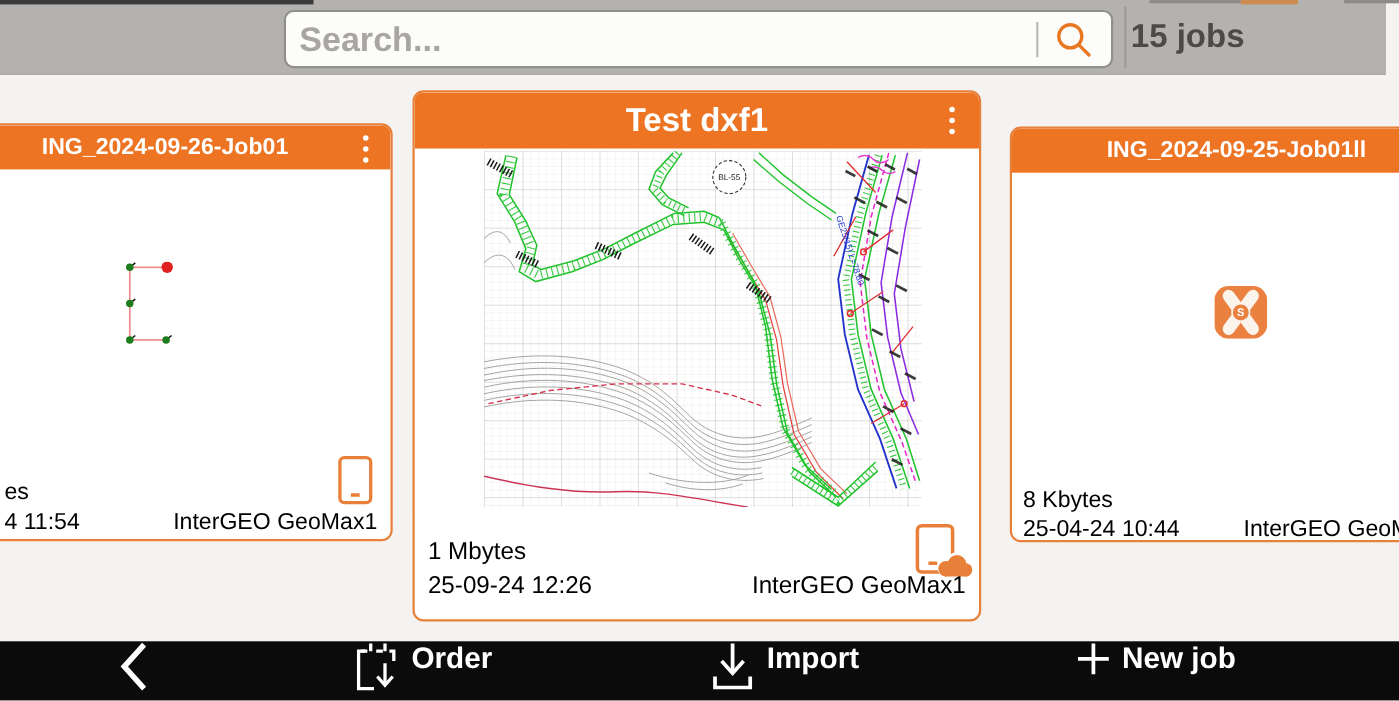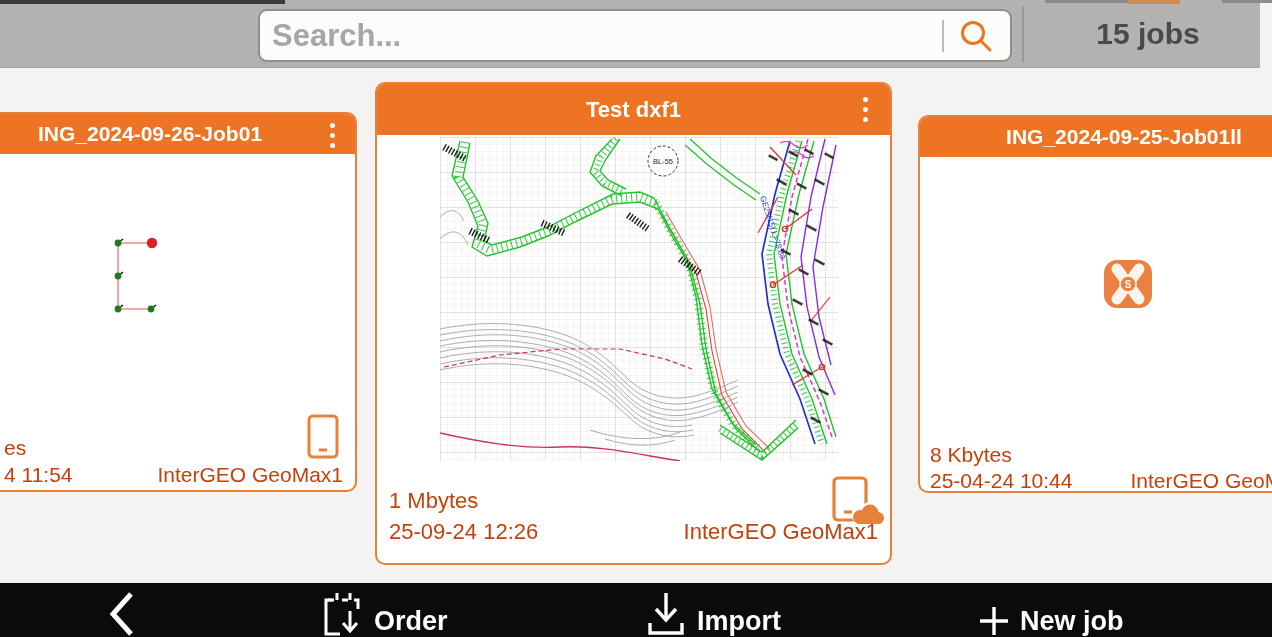--- a/index.html
+++ b/index.html
@@ -9,46 +9,46 @@
 
   
   .topbar { position:absolute; left:0; top:0; width:1260px; height:68px; background:#b4b2b0; border-bottom:1px solid #a5a3a1; }
   .topstrip-seg { position:absolute; top:0; }
   .search-box { position:absolute; left:258px; top:9px; width:754px; height:53px; background:#fcfcfb; border:2px solid #918f8d; border-radius:9px; }
   .search-input { position:absolute; left:12px; top:2px; width:650px; height:45px; border:none; outline:none; background:transparent; font-family:inherit; font-size:31px; font-weight:bold; color:#555; }
   .search-input::placeholder { color:#a8a5a2; opacity:1; }
   .search-divider { position:absolute; right:66px; top:9px; width:2px; height:32px; background:#bdbbb9; }
   .search-btn { position:absolute; right:14px; top:7px; width:40px; height:38px; background:transparent; border:none; cursor:pointer; }
   .top-separator { position:absolute; left:1022px; top:6px; width:2px; height:56px; background:#9c9a98; }
-  .jobs-count { position:absolute; left:1028px; top:0; width:240px; height:68px; line-height:68px; text-align:center; font-size:30px; font-weight:bold; color:#4c4a48; }
+  .jobs-count { position:absolute; left:1028px; top:0; width:240px; height:68px; line-height:68px; font-size:30px; font-weight:bold; color:#4c4a48; }
 
   
   .card { position:absolute; background:#fff; border:2px solid #e8803a; border-radius:10px; overflow:hidden; }
   .card-header { position:absolute; left:0; top:0; right:0; background:#ec7423; }
   .card-title { width:100%; text-align:center; color:#fff; font-weight:bold; }
   .menu-btn { position:absolute; background:transparent; border:none; cursor:pointer; display:flex; flex-direction:column; gap:5px; align-items:center; }
   .menu-btn .dot { width:5px; height:5px; border-radius:50%; background:#fff; }
 
   .card-left   { left:-57px;  top:112px; width:414px; height:380px; }
   .card-center { left:375px;  top:82px;  width:517px; height:483px; }
   .card-right  { left:918px;  top:115px; width:412px; height:378px; }
 
   .card-left  .card-header, .card-right .card-header { height:40px; }
   .card-left  .card-title,  .card-right .card-title  { line-height:40px; font-size:21px; }
   .card-center .card-header { height:51px; }
-  .card-center .card-title  { line-height:51px; font-size:22px;text-align:center; }
-
-  .meta { position:absolute; font-size:21px; color:#c2410c; white-space:nowrap; }
+  .card-center .card-title  { line-height:51px; font-size:30px;text-align:center; }
+
+  .meta { position:absolute; font-size:21px; color:#000000; white-space:nowrap; }
   .card-center .meta { font-size:22px; }
 
   .icon-abs { position:absolute; }
 
   
   .bottombar { position:absolute; left:0; top:583px; width:1272px; height:54px; background:#0b0b0b; }
-  .bb-btn { position:absolute; top:0; height:54px; display:flex; align-items:flex-end; gap:10px; background:transparent; border:none; cursor:pointer; color:#fff; font-family:inherit; font-size:27px; font-weight:bold; }
+  .bb-btn { position:absolute; top:0; height:54px; display:flex; align-items:flex-start; gap:10px; background:transparent; border:none; cursor:pointer; color:#fff; font-family:inherit; font-size:27px; font-weight:bold; }
 </style>
 </head>
 <body>
 
 <div id="screen">
 
   <div class="topbar">
     <div class="topstrip-seg" style="left:0;width:285px;height:4px;background:#3a3a3a;"></div>
     <div class="topstrip-seg" style="left:1045px;width:83px;height:3px;background:#8d8b89;"></div>
     <div class="topstrip-seg" style="left:1128px;width:52px;height:4px;background:#cf8c52;"></div>

